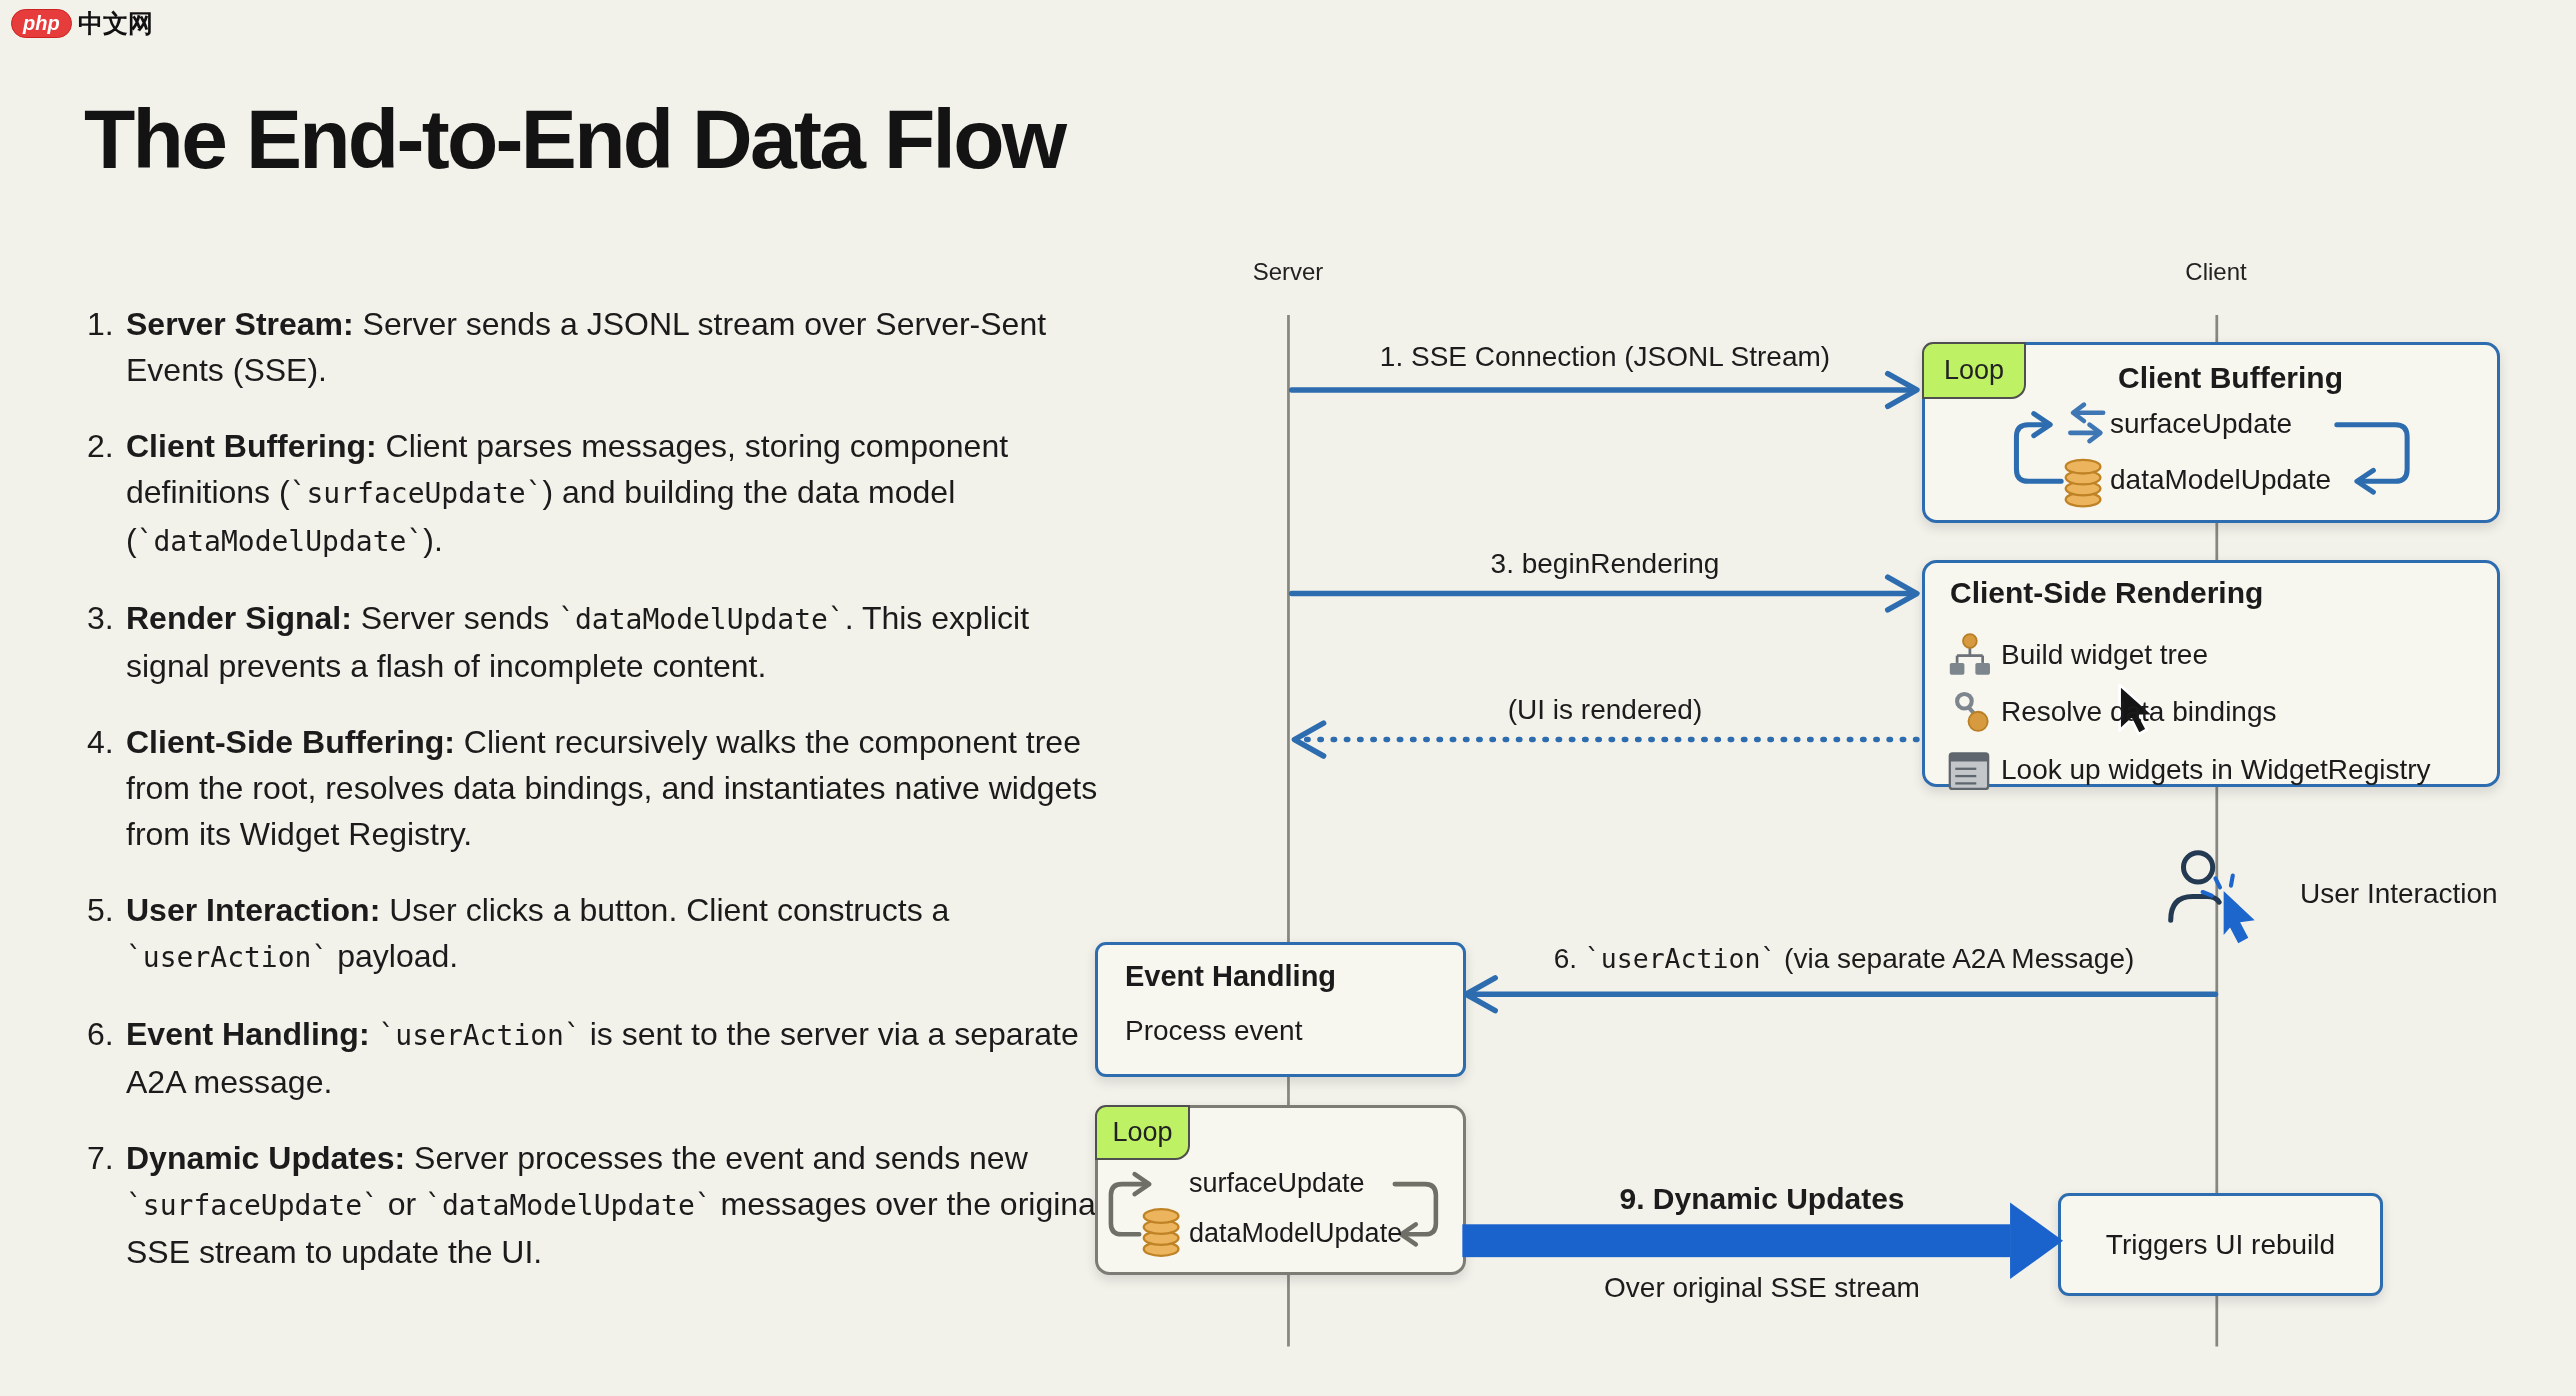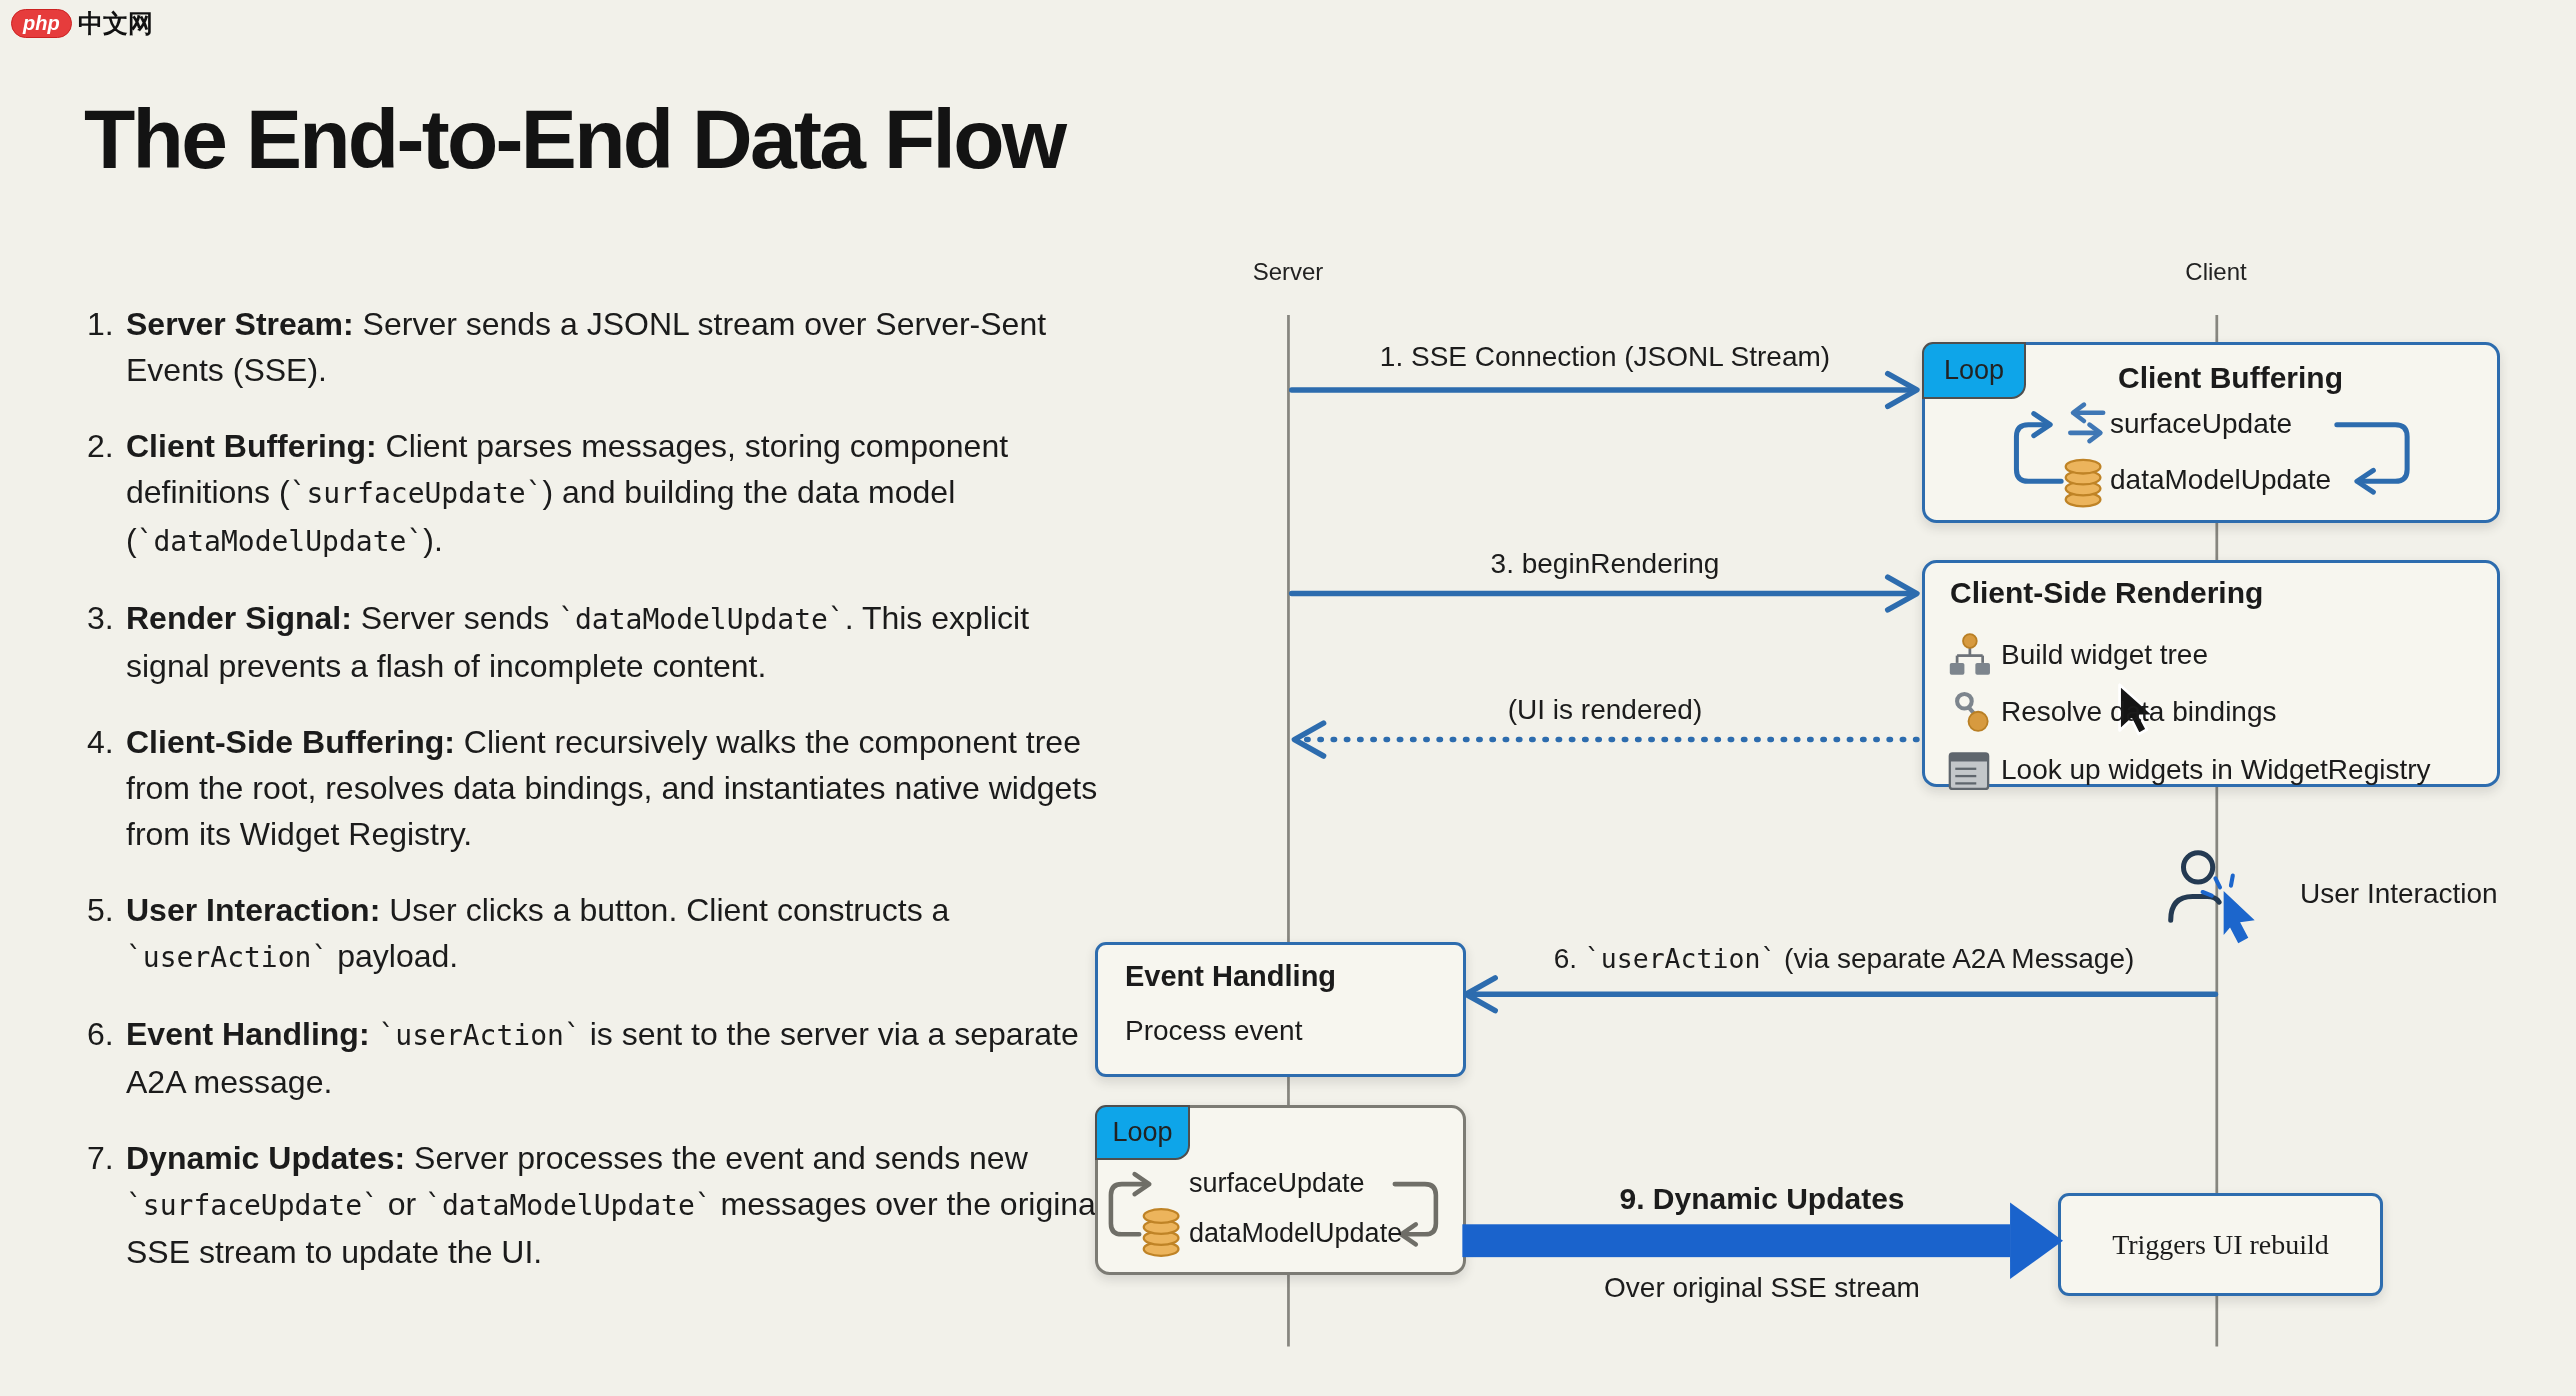--- a/index.html
+++ b/index.html
@@ -32,21 +32,21 @@
     font-family:"DejaVu Sans Mono",monospace;font-size:28px;
   }
   
   .box{
     position:absolute;background:#f7f6ef;border-radius:14.6px;
     box-shadow:0 4.6px 11px rgba(40,40,40,.14);
   }
   .box.blue{border:3.7px solid #2d6cae;}
   .box.gray{border:3.7px solid #7c7b74;}
   .looptab{
-    position:absolute;background:#0ea5e9;border:2.7px solid #4f4f4f;
+    position:absolute;background:#bef264;border:2.7px solid #4f4f4f;
     border-radius:11px 0 14.6px 0;
     display:flex;align-items:center;justify-content:center;
     font-size:27px;color:#222;z-index:6;
   }
   .dlabel{position:absolute;font-size:28px;color:#1c1c1c;white-space:nowrap;z-index:7;}
   .dlabel.center{transform:translateX(-50%);}
   .dlabel.bold{font-weight:bold;font-size:30px;}
   .dlabel code{font-family:"DejaVu Sans Mono",monospace;font-size:26.5px;}
   .actorlabel{
     position:absolute;top:258px;transform:translateX(-50%);
@@ -127,21 +127,21 @@
   <div class="rowtext" style="left:1125px;top:1015px;">Process event</div>
 
   <div class="box gray" style="left:1095px;top:1105px;width:365px;height:164px;z-index:2;"></div>
   <div class="looptab" style="left:1095px;top:1105px;width:91px;height:51px;">
       <span>Loop</span>
     </div>
   <div class="rowtext" style="left:1189px;top:1168px;font-size:27px;">surfaceUpdate</div>
   <div class="rowtext" style="left:1189px;top:1218px;font-size:27px;">dataModelUpdate</div>
 
   <div class="box blue" style="left:2058px;top:1193px;width:319px;height:97px;z-index:2;border-radius:11px;display:flex;align-items:center;justify-content:center;">
-    <span class="rowtext" style="position:static;font-family:Liberation Serif, serif;">Triggers UI rebuild</span>
+    <span class="rowtext" style="position:static;">Triggers UI rebuild</span>
   </div>
 
   <svg class="layer" width="2576" height="1397" viewBox="0 0 2822 1530">
 
     <g stroke="#2d6cae" stroke-width="6" fill="none" stroke-linecap="round" stroke-linejoin="round">
       <line x1="1415" y1="427" x2="2096" y2="427"></line>
       <polyline points="2068,409 2100,427 2068,445"></polyline>
     </g>
 
     <g stroke="#2d6cae" stroke-width="6" fill="none" stroke-linecap="round" stroke-linejoin="round">

